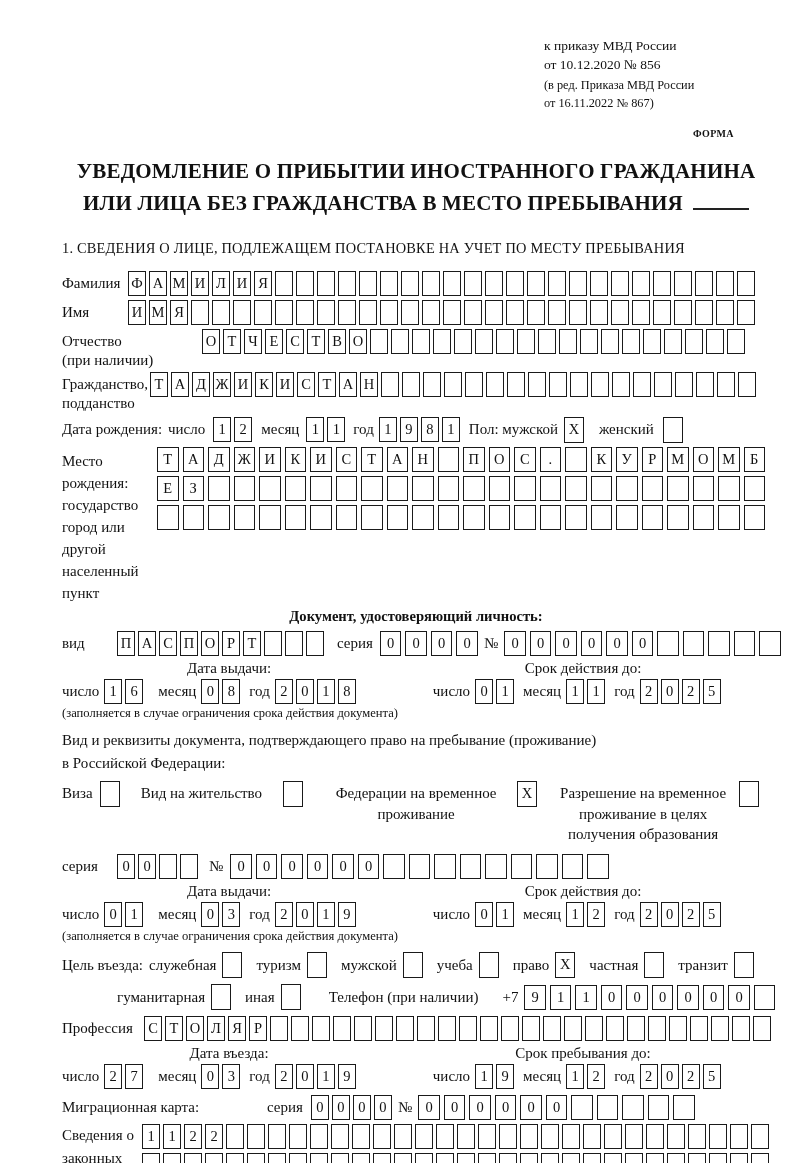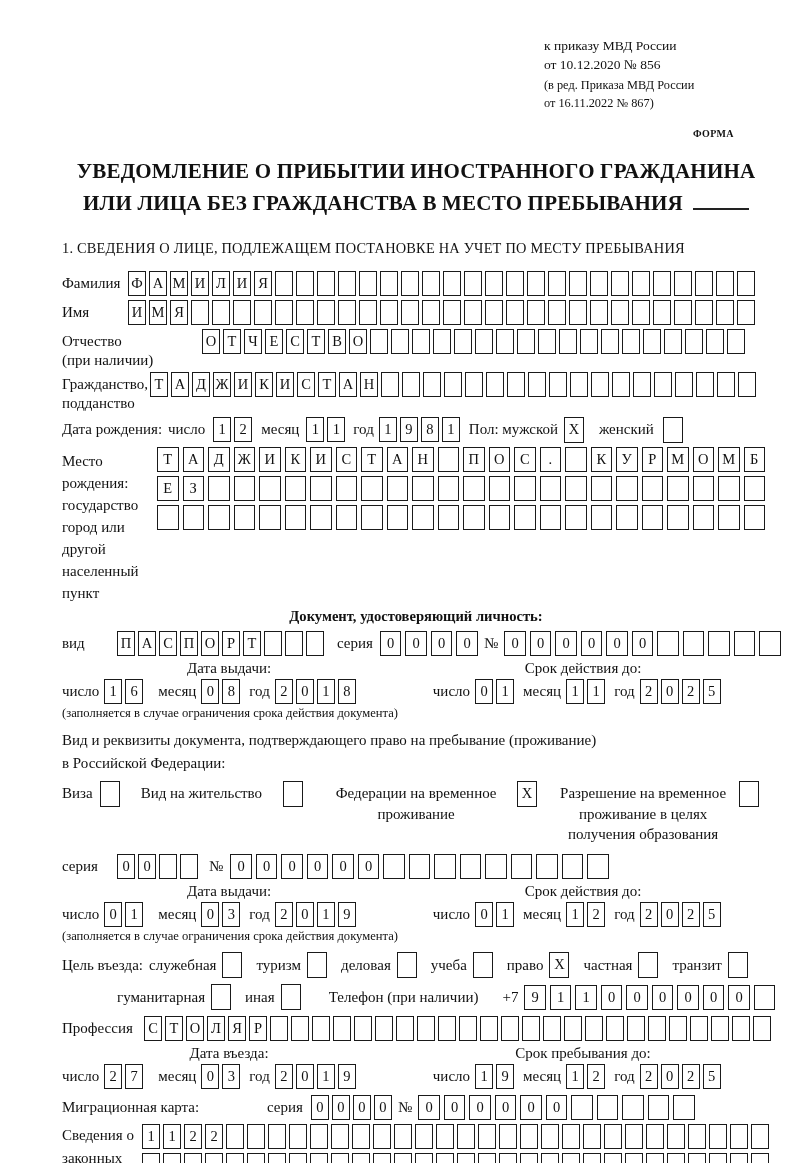--- a/index.html
+++ b/index.html
@@ -523,21 +523,21 @@
     <span class="opts" style="margin-bottom:0">
         <span class="opt">
           <span class="olbl">служебная</span>
           <span class="cell cb"></span>
         </span>
         <span class="opt">
           <span class="olbl">туризм</span>
           <span class="cell cb"></span>
         </span>
         <span class="opt">
-          <span class="olbl">деловая</span>
+          <span class="olbl">мужской</span>
           <span class="cell cb"></span>
         </span>
         <span class="opt">
           <span class="olbl">учеба</span>
           <span class="cell cb"></span>
         </span>
         <span class="opt">
           <span class="olbl">право</span>
           <span class="cell cb">X</span>
         </span>

